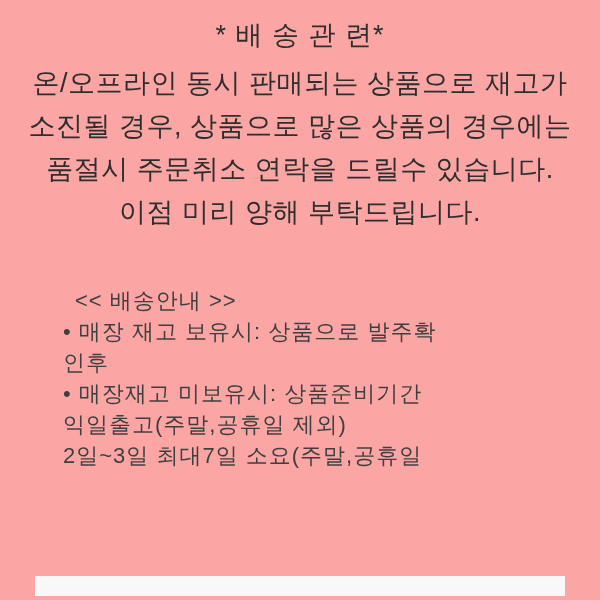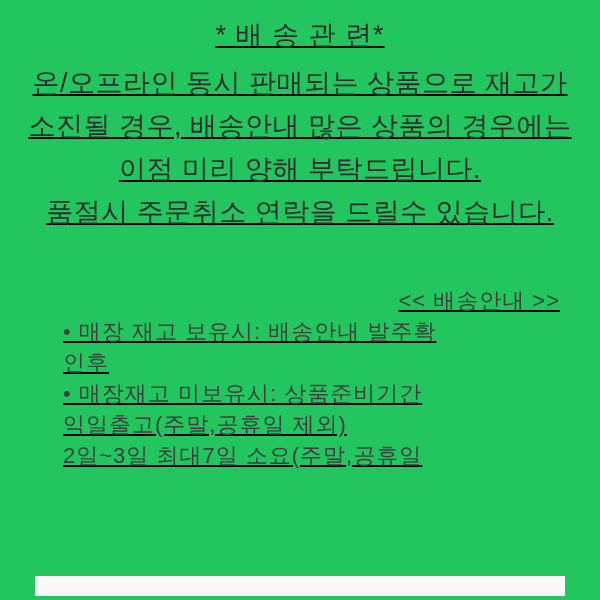--- a/index.html
+++ b/index.html
@@ -5,23 +5,22 @@
     html, body {
       margin: 0;
       padding: 0;
       background: #ffffff;
       font-family: "Liberation Sans", "DejaVu Sans", sans-serif;
     }
     .screen {
       position: relative;
       width: 600px;
       height: 600px;
-      background: #22c55e;
+      background: #fca5a5;
       overflow: hidden;
-      text-decoration: underline;
     }
     
     .notice {
       padding-top: 18px;
       text-align: center;
       color: #2e2e2e;
     }
     .notice-title {
       font-size: 27px;
       line-height: 34px;
@@ -47,21 +46,20 @@
       text-align: left;
       color: #3f3f3f;
     }
     .guide-heading {
       font-size: 22px;
       line-height: 31px;
       font-weight: 400;
       letter-spacing: 1px;
       padding-left: 12px;
       white-space: pre;
-      text-align: right;
     }
     .guide-line {
       font-size: 22px;
       line-height: 31px;
       font-weight: 400;
       letter-spacing: 1px;
       white-space: pre;
     }
     
     .bottom-strip {
@@ -75,29 +73,29 @@
   </style>
 </head>
 <body>
 
 <div class="screen">
 
   <div class="notice">
     <div class="notice-title">* 배 송 관 련*</div>
     <div class="notice-body">
       <div class="notice-line">온/오프라인 동시 판매되는 상품으로 재고가</div>
-      <div class="notice-line">소진될 경우, 배송안내 많은 상품의 경우에는</div>
+      <div class="notice-line">소진될 경우, 상품으로 많은 상품의 경우에는</div>
+      <div class="notice-line">품절시 주문취소 연락을 드릴수 있습니다.</div>
       <div class="notice-line">이점 미리 양해 부탁드립니다.</div>
-      <div class="notice-line">품절시 주문취소 연락을 드릴수 있습니다.</div>
     </div>
   </div>
 
   <div class="guide">
     <div class="guide-heading">&lt;&lt; 배송안내 &gt;&gt;</div>
-    <div class="guide-line">• 매장 재고 보유시: 배송안내 발주확</div>
+    <div class="guide-line">• 매장 재고 보유시: 상품으로 발주확</div>
     <div class="guide-line">인후</div>
     <div class="guide-line">• 매장재고 미보유시: 상품준비기간</div>
     <div class="guide-line">익일출고(주말,공휴일 제외)</div>
     <div class="guide-line">2일~3일 최대7일 소요(주말,공휴일</div>
   </div>
 
   <div class="bottom-strip"></div>
 
 </div>
 

